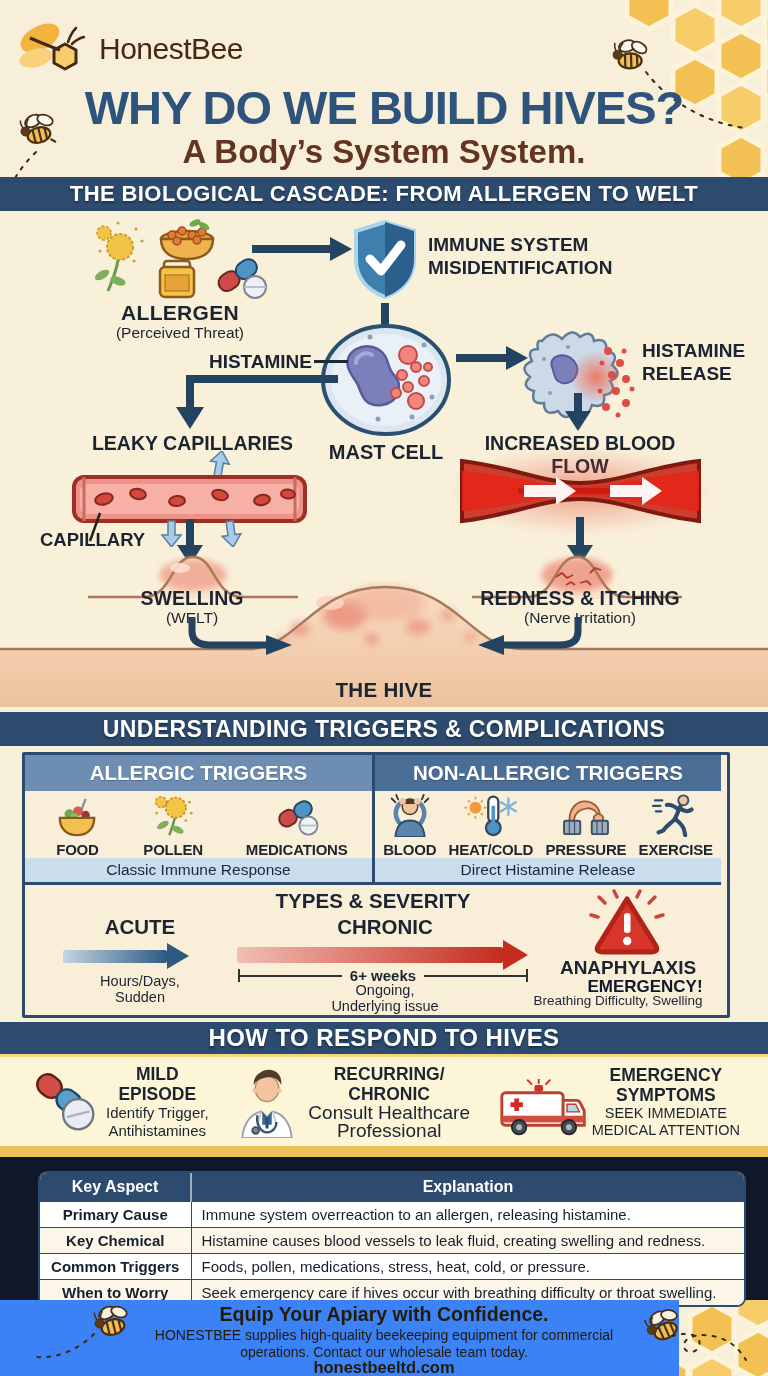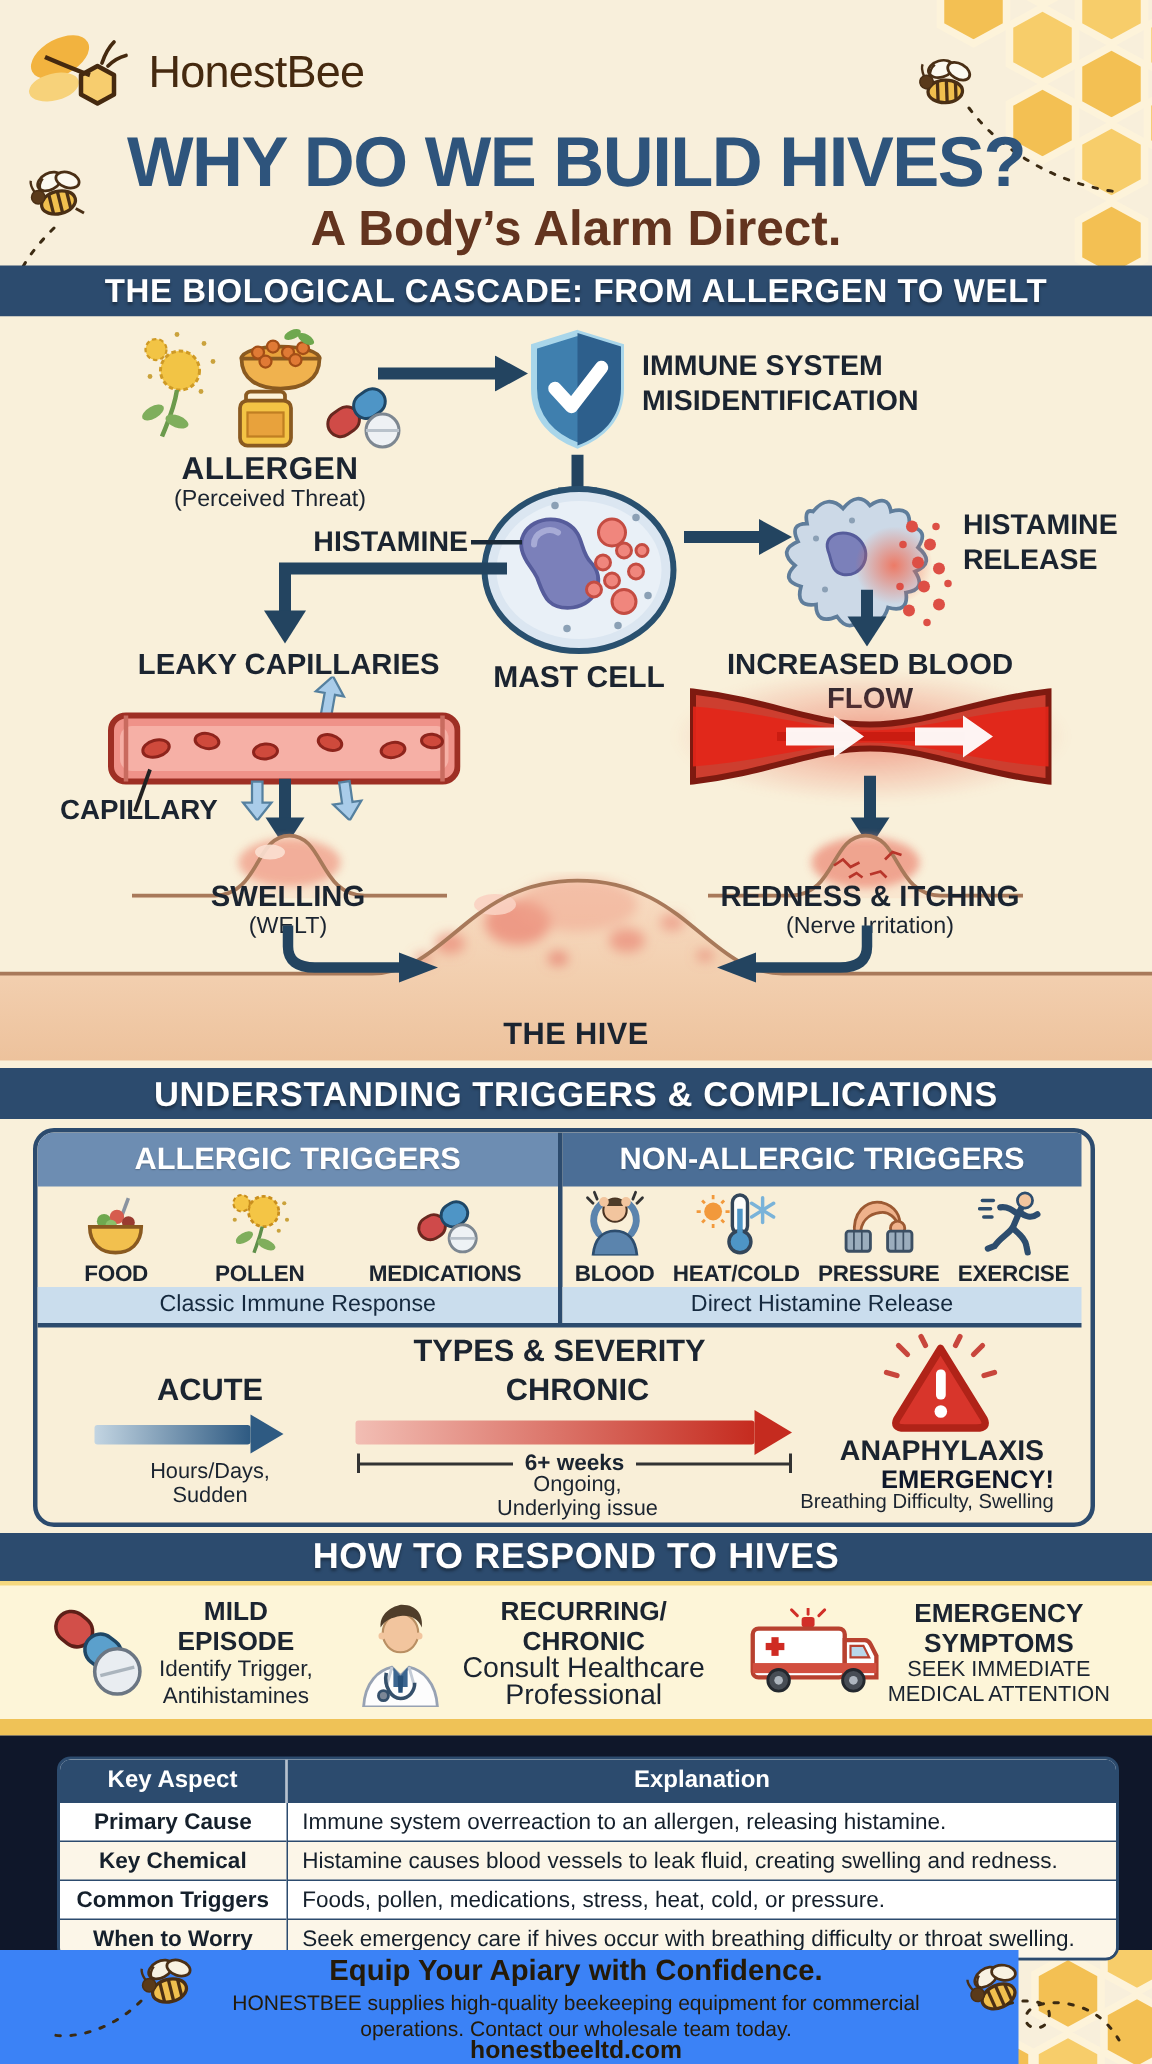--- a/index.html
+++ b/index.html
@@ -7,21 +7,21 @@
         font-family:"Liberation Sans",sans-serif;color:#1b2430}
   .abs{position:absolute}
   .ctr{text-align:center}
   .b{font-weight:bold}
   .pre{white-space:pre-line}
   .banner{position:absolute;left:0;width:768px;background:#2c4b6e;color:#fff;font-weight:bold;
           text-align:center;letter-spacing:.4px;text-shadow:0 2px 2px rgba(0,0,0,.35)}
   svg{display:block}
   
   .tbox{position:absolute;left:22px;top:6px;width:702px;height:260px;border:3px solid #2c4b6e;
-        border-radius:14px;background:#f9efd8;overflow:hidden}
+        border-radius:2px;background:#f9efd8;overflow:hidden}
   .titem{display:flex;flex-direction:column;align-items:center;justify-content:flex-end;gap:4px}
   .tlabel{font-weight:bold;font-size:15px;color:#1b2430;letter-spacing:-0.2px}
   .strip{position:absolute;background:#cadded;color:#15293e;font-size:15.5px;
          display:flex;align-items:center;justify-content:center}
   .gradbar{height:13px;border-radius:2px}
   .tri{width:0;height:0}
   
   .tblwrap{position:absolute;left:38px;top:14px;width:704px;border:2.5px solid #2c4b6e;
            border-radius:9px;overflow:hidden;background:#fff}
   table{width:100%;border-collapse:collapse;table-layout:fixed}
@@ -109,21 +109,21 @@
         </g>
       <circle cx="9.5" cy="19.5" r="4.5" fill="#5a3a1a" stroke="#4a2f15"></circle>
       <path d="M7 16 C5 13 4 11 4.5 8.5 M11 15 C10 12 11 9 12.5 7" stroke="#4a2f15" stroke-width="1.6" fill="none"></path>
     </g>
   </svg>
   <svg class="abs" style="left:640px;top:62px" width="112" height="82">
     <path class="dots" d="M6 10 C30 42 70 62 106 66"></path>
   </svg>
 
   <div class="abs ctr" style="left:0;top:84px;width:768px;font-size:47px;font-weight:bold;color:#2e547c;letter-spacing:-1px;line-height:48px">WHY DO WE BUILD HIVES?</div>
-  <div class="abs ctr" style="left:0;top:134px;width:768px;font-size:33px;font-weight:bold;color:#63341f;line-height:36px">A Body’s Alarm Direct.</div>
+  <div class="abs ctr" style="left:0;top:134px;width:768px;font-size:33px;font-weight:bold;color:#63341f;line-height:36px">A Body’s System System.</div>
 
   <div class="banner" style="top:177px;height:34px;line-height:34px;font-size:22px">THE BIOLOGICAL CASCADE: FROM ALLERGEN TO WELT</div>
 
   <div class="abs" style="left:0;top:211px;width:768px;height:501px;background:#f9f0da">
 
     <svg class="abs" style="left:0;top:370px" width="768" height="131">
       <defs>
         <linearGradient id="bandg" x1="0" y1="0" x2="0" y2="1">
           <stop offset="0" stop-color="#f8ddc4"></stop>
             <stop offset="1" stop-color="#edc29c"></stop>
@@ -579,21 +579,21 @@
         <path d="M22 52 C20 62 26 70 32 70 C38 70 42 65 42 59" stroke="#35506b" stroke-width="2.5" fill="none"></path>
         <circle cx="20" cy="68" r="3.5" fill="#7c8796" stroke="#35506b" stroke-width="2"></circle>
       </svg>
       <div>
         <div class="b ctr pre" style="font-size:17.5px;line-height:20px">RECURRING/
 CHRONIC</div>
         <div class="ctr pre" style="font-size:19px;line-height:17.5px">Consult Healthcare
 Professional</div>
       </div>
     </div>
-    <div style="display:flex;align-items:center;gap:2px">
+    <div style="display:flex;align-items:flex-end;gap:2px">
       <svg width="92" height="60" viewBox="0 0 96 62">
         <rect x="38" y="6" width="9" height="7" rx="2" fill="#d12f28"></rect>
         <g stroke="#d12f28" stroke-width="2" stroke-linecap="round">
             <line x1="35" y1="5" x2="31" y2="1"></line>
             <line x1="50" y1="5" x2="54" y2="1"></line>
             <line x1="42.5" y1="4" x2="42.5" y2="0"></line>
           </g>
         <rect x="4" y="14" width="64" height="34" rx="4" fill="#fff" stroke="#b8412f" stroke-width="3"></rect>
         <path d="M68 22 H82 C84 22 85 23 86 25 L90 33 V48 H68 Z" fill="#fff" stroke="#b8412f" stroke-width="3"></path>
         <path d="M72 26 H81 L85 34 H72 Z" fill="#b9d7ea" stroke="#b8412f" stroke-width="1.5"></path>

